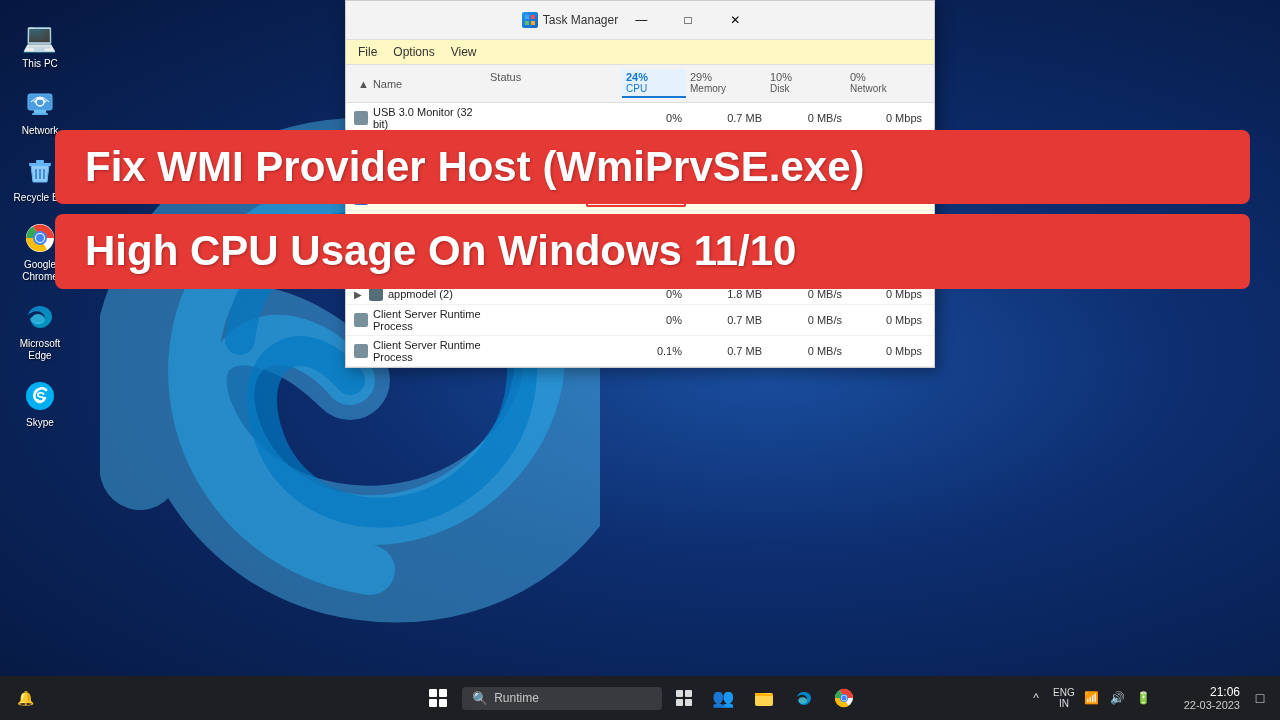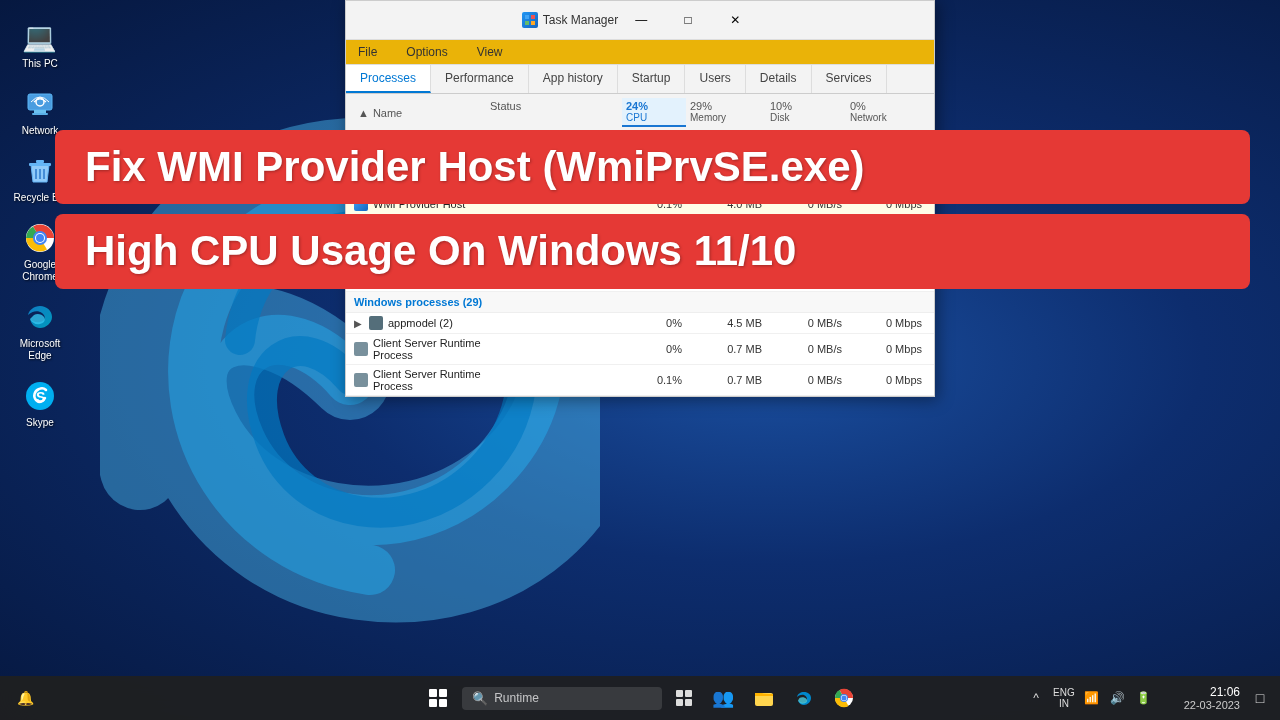--- a/index.html
+++ b/index.html
@@ -110,24 +110,24 @@
       display: flex;
       align-items: center;
       justify-content: center;
       font-size: 12px;
       cursor: pointer;
       border-radius: 2px;
     }
 
     .tm-menubar {
       display: flex;
-      gap: 13px;
+      gap: 0;
       padding: 2px 4px;
       border-bottom: 1px solid #ddd;
-      background: #eab308;
+      background: #fef9c3;
     }
     .tm-menu-item {
       padding: 3px 8px;
       font-size: 12px;
       color: #333;
       cursor: pointer;
     }
 
     .tm-tabs {
       display: flex;
@@ -504,29 +504,20 @@
         <div class="tm-btn close">✕</div>
       </div>
     </div>
 
     <div class="tm-menubar">
       <div class="tm-menu-item">File</div>
       <div class="tm-menu-item">Options</div>
       <div class="tm-menu-item">View</div>
     </div>
 
-    <div class="tm-tabs">
-      <div class="tm-tab active">Processes</div>
-      <div class="tm-tab">Performance</div>
-      <div class="tm-tab">App history</div>
-      <div class="tm-tab">Startup</div>
-      <div class="tm-tab">Users</div>
-      <div class="tm-tab">Details</div>
-      <div class="tm-tab">Services</div>
-    </div>
 
     <div class="tm-header-row">
       <div class="tm-col-header" style="display:flex;align-items:center;gap:4px;">
         <span>▲</span>
         <span>Name</span>
       </div>
       <div class="tm-col-header">Status</div>
       <div class="tm-col-header active-col" style="background:#e3f2fd;border-bottom:2px solid #1976d2;color:#1976d2;margin-left:36px;">
         <div style="font-size:11px;font-weight:bold;">24%</div>
         <div style="font-size:10px;">CPU</div>
@@ -624,21 +615,21 @@
       </div>
 
       <div class="tm-row">
         <div class="process-name">
           <span class="expand-icon">▶</span>
           <div class="process-icon" style="background:#546e7a;"></div>
           <span>appmodel (2)</span>
         </div>
         <div class="tm-cell"></div>
         <div class="tm-cell">0%</div>
-        <div class="tm-cell">4.5 MB</div>
+        <div class="tm-cell">1.8 MB</div>
         <div class="tm-cell">0 MB/s</div>
         <div class="tm-cell">0 Mbps</div>
       </div>
 
       <div class="tm-row">
         <div class="process-name">
           <div class="process-icon" style="background:#78909c;"></div>
           <span>Client Server Runtime Process</span>
         </div>
         <div class="tm-cell"></div>

